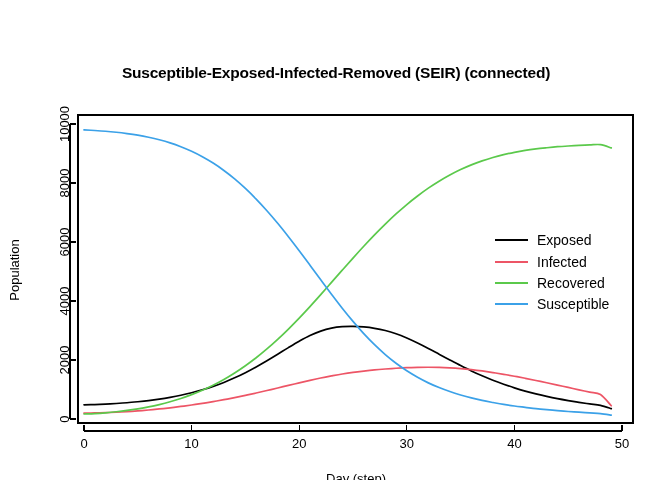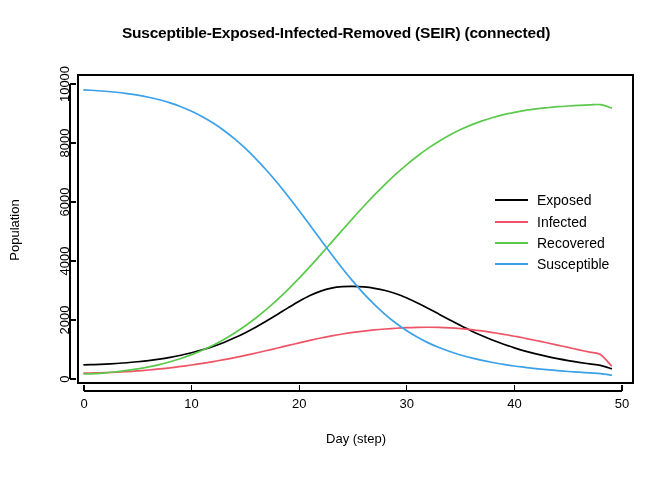--- a/index.html
+++ b/index.html
@@ -11,20 +11,21 @@
     width: 672px;
     height: 480px;
     overflow: hidden;
     font-family: "Liberation Sans", sans-serif;
     color: #000000;
   }
   #plot-root {
     position: relative;
     width: 672px;
     height: 364px;
+    margin-top: 40px;
   }
   svg#chart-svg {
     display: block;
     width: 672px;
     height: 480px;
   }
   .chart-title {
     font-family: "Liberation Sans", sans-serif;
     font-size: 15.5px;
     font-weight: bold;

